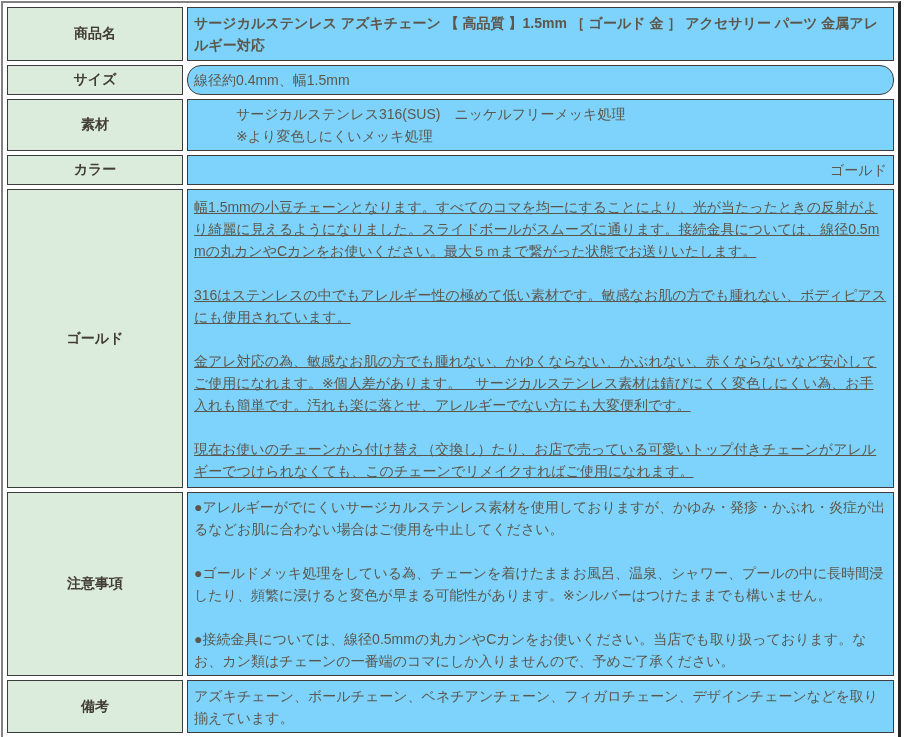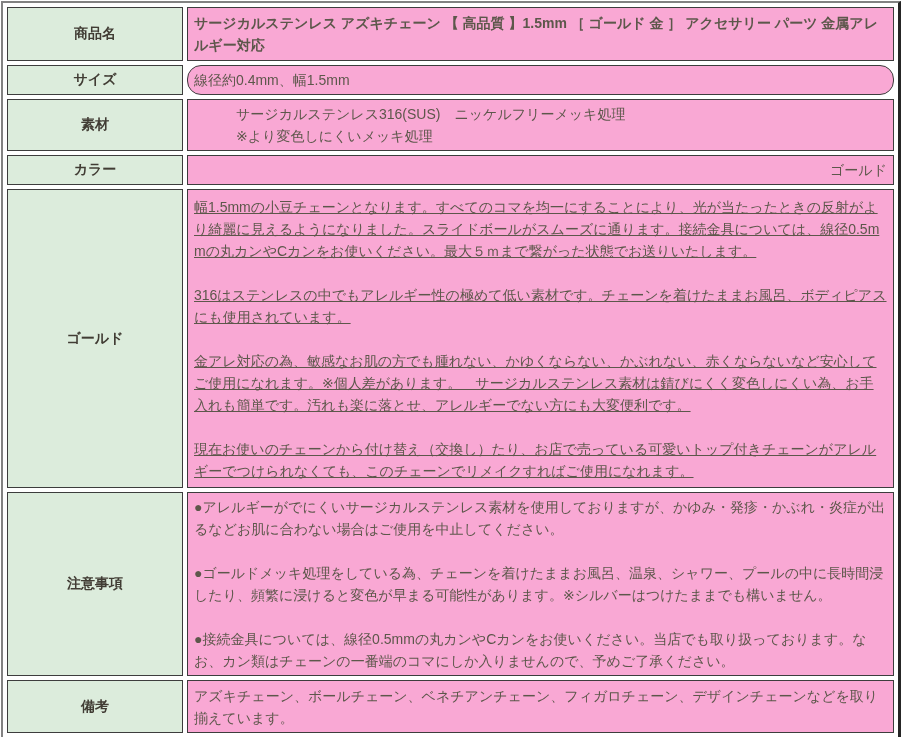--- a/index.html
+++ b/index.html
@@ -29,21 +29,21 @@
     background: #dcecdc;
     color: #413c34;
     font-size: 14px;
     font-weight: bold;
     text-align: center;
     vertical-align: middle;
     padding: 0 4px;
   }
   td.content-cell {
     border: 1px solid #3d3d3d;
-    background: #f9a8d4;
+    background: #7dd3fc;
     color: #5d574b;
     font-size: 14px;
     line-height: 22px;
     vertical-align: middle;
     padding: 3px 6px;
     word-break: break-all;
   }
   
   tr.r1 td { height: 46px; }
   tr.r2 td { height: 20px; border-radius: 14px; }
@@ -95,21 +95,21 @@
         <th class="label-cell">カラー</th>
         <td class="content-cell">
           <p class="para">ゴールド</p>
         </td>
       </tr>
 
       <tr class="r5">
         <th class="label-cell">ゴールド</th>
         <td class="content-cell">
           <p class="para gap">幅1.5mmの小豆チェーンとなります。すべてのコマを均一にすることにより、光が当たったときの反射がより綺麗に見えるようになりました。スライドボールがスムーズに通ります。接続金具については、線径0.5mmの丸カンやCカンをお使いください。最大５ｍまで繋がった状態でお送りいたします。</p>
-          <p class="para gap">316はステンレスの中でもアレルギー性の極めて低い素材です。チェーンを着けたままお風呂、ボディピアスにも使用されています。</p>
+          <p class="para gap">316はステンレスの中でもアレルギー性の極めて低い素材です。敏感なお肌の方でも腫れない、ボディピアスにも使用されています。</p>
           <p class="para gap">金アレ対応の為、敏感なお肌の方でも腫れない、かゆくならない、かぶれない、赤くならないなど安心してご使用になれます。※個人差があります。　サージカルステンレス素材は錆びにくく変色しにくい為、お手入れも簡単です。汚れも楽に落とせ、アレルギーでない方にも大変便利です。</p>
           <p class="para">現在お使いのチェーンから付け替え（交換し）たり、お店で売っている可愛いトップ付きチェーンがアレルギーでつけられなくても、このチェーンでリメイクすればご使用になれます。</p>
         </td>
       </tr>
 
       <tr class="r6">
         <th class="label-cell">注意事項</th>
         <td class="content-cell">
           <p class="para gap">●アレルギーがでにくいサージカルステンレス素材を使用しておりますが、かゆみ・発疹・かぶれ・炎症が出るなどお肌に合わない場合はご使用を中止してください。</p>
           <p class="para gap">●ゴールドメッキ処理をしている為、チェーンを着けたままお風呂、温泉、シャワー、プールの中に長時間浸したり、頻繁に浸けると変色が早まる可能性があります。※シルバーはつけたままでも構いません。</p>

